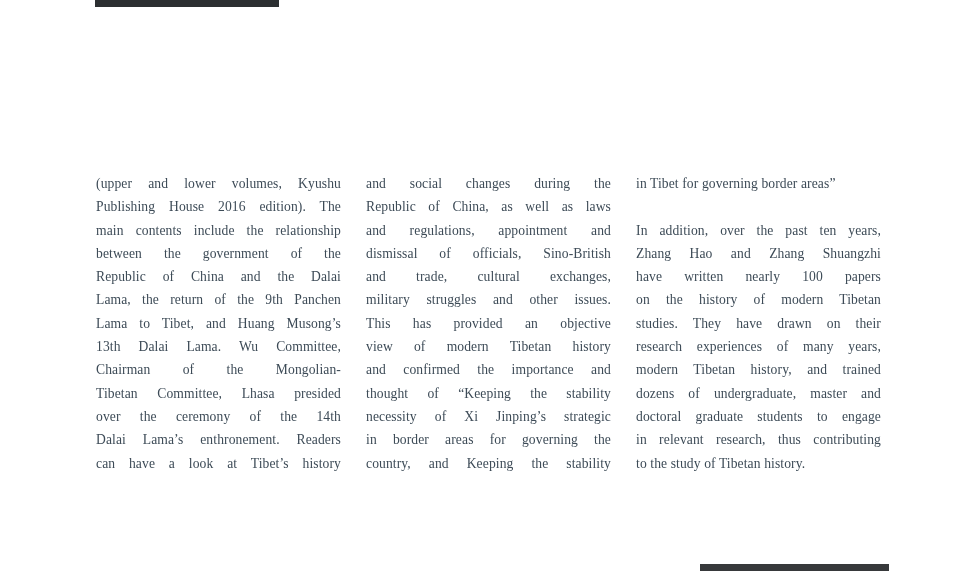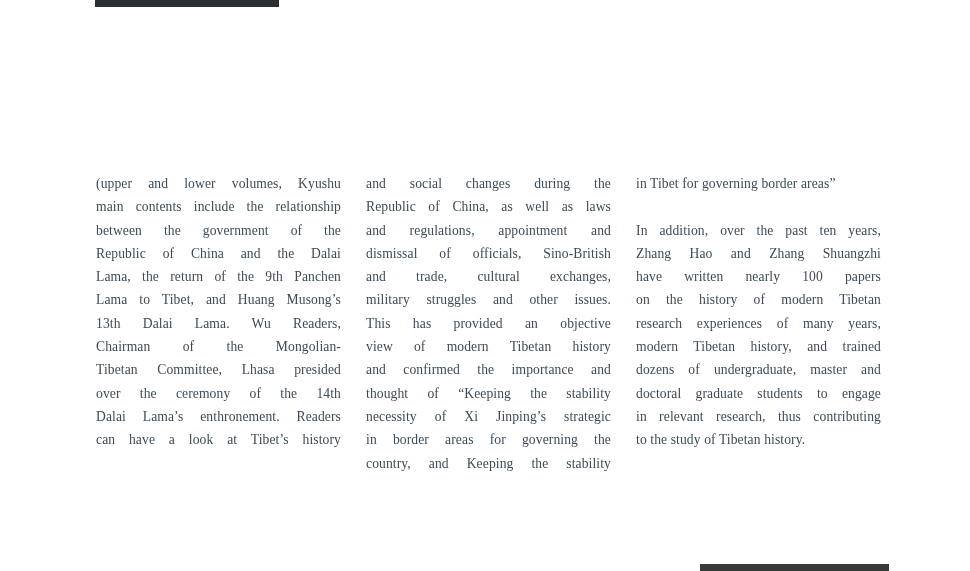--- a/index.html
+++ b/index.html
@@ -63,26 +63,27 @@
   }
 </style>
 </head>
 <body>
 
 <div class="page" style="background: rgb(255, 255, 255);">
   <div class="edge-bar top" style="background: rgb(44, 47, 49);"></div>
   <div class="text-columns" style="color: rgb(61, 75, 87);">
       <div class="col">
         <div class="line">(upper and lower volumes, Kyushu</div>
+        <div class="line">Publishing House 2016 edition). The</div>
         <div class="line">main contents include the relationship</div>
         <div class="line">between the government of the</div>
         <div class="line">Republic of China and the Dalai</div>
         <div class="line">Lama, the return of the 9th Panchen</div>
         <div class="line">Lama to Tibet, and Huang Musong’s</div>
-        <div class="line">13th Dalai Lama. Wu Readers,</div>
+        <div class="line">13th Dalai Lama. Wu Committee,</div>
         <div class="line">Chairman of the Mongolian-</div>
         <div class="line">Tibetan Committee, Lhasa presided</div>
         <div class="line">over the ceremony of the 14th</div>
         <div class="line">Dalai Lama’s enthronement. Readers</div>
         <div class="line">can have a look at Tibet’s history</div>
       </div>
       <div class="col">
         <div class="line">and social changes during the</div>
         <div class="line">Republic of China, as well as laws</div>
         <div class="line">and regulations, appointment and</div>
@@ -97,20 +98,21 @@
         <div class="line">in border areas for governing the</div>
         <div class="line">country, and Keeping the stability</div>
       </div>
       <div class="col">
         <div class="line no-just">in Tibet for governing border areas”</div>
         <div class="line no-just blank"></div>
         <div class="line">In addition, over the past ten years,</div>
         <div class="line">Zhang Hao and Zhang Shuangzhi</div>
         <div class="line">have written nearly 100 papers</div>
         <div class="line">on the history of modern Tibetan</div>
+        <div class="line">studies. They have drawn on their</div>
         <div class="line">research experiences of many years,</div>
         <div class="line">modern Tibetan history, and trained</div>
         <div class="line">dozens of undergraduate, master and</div>
         <div class="line">doctoral graduate students to engage</div>
         <div class="line">in relevant research, thus contributing</div>
         <div class="line no-just">to the study of Tibetan history.</div>
       </div>
     </div>
   <div class="edge-bar bottom" style="background: rgb(55, 57, 59);"></div>
 </div>

